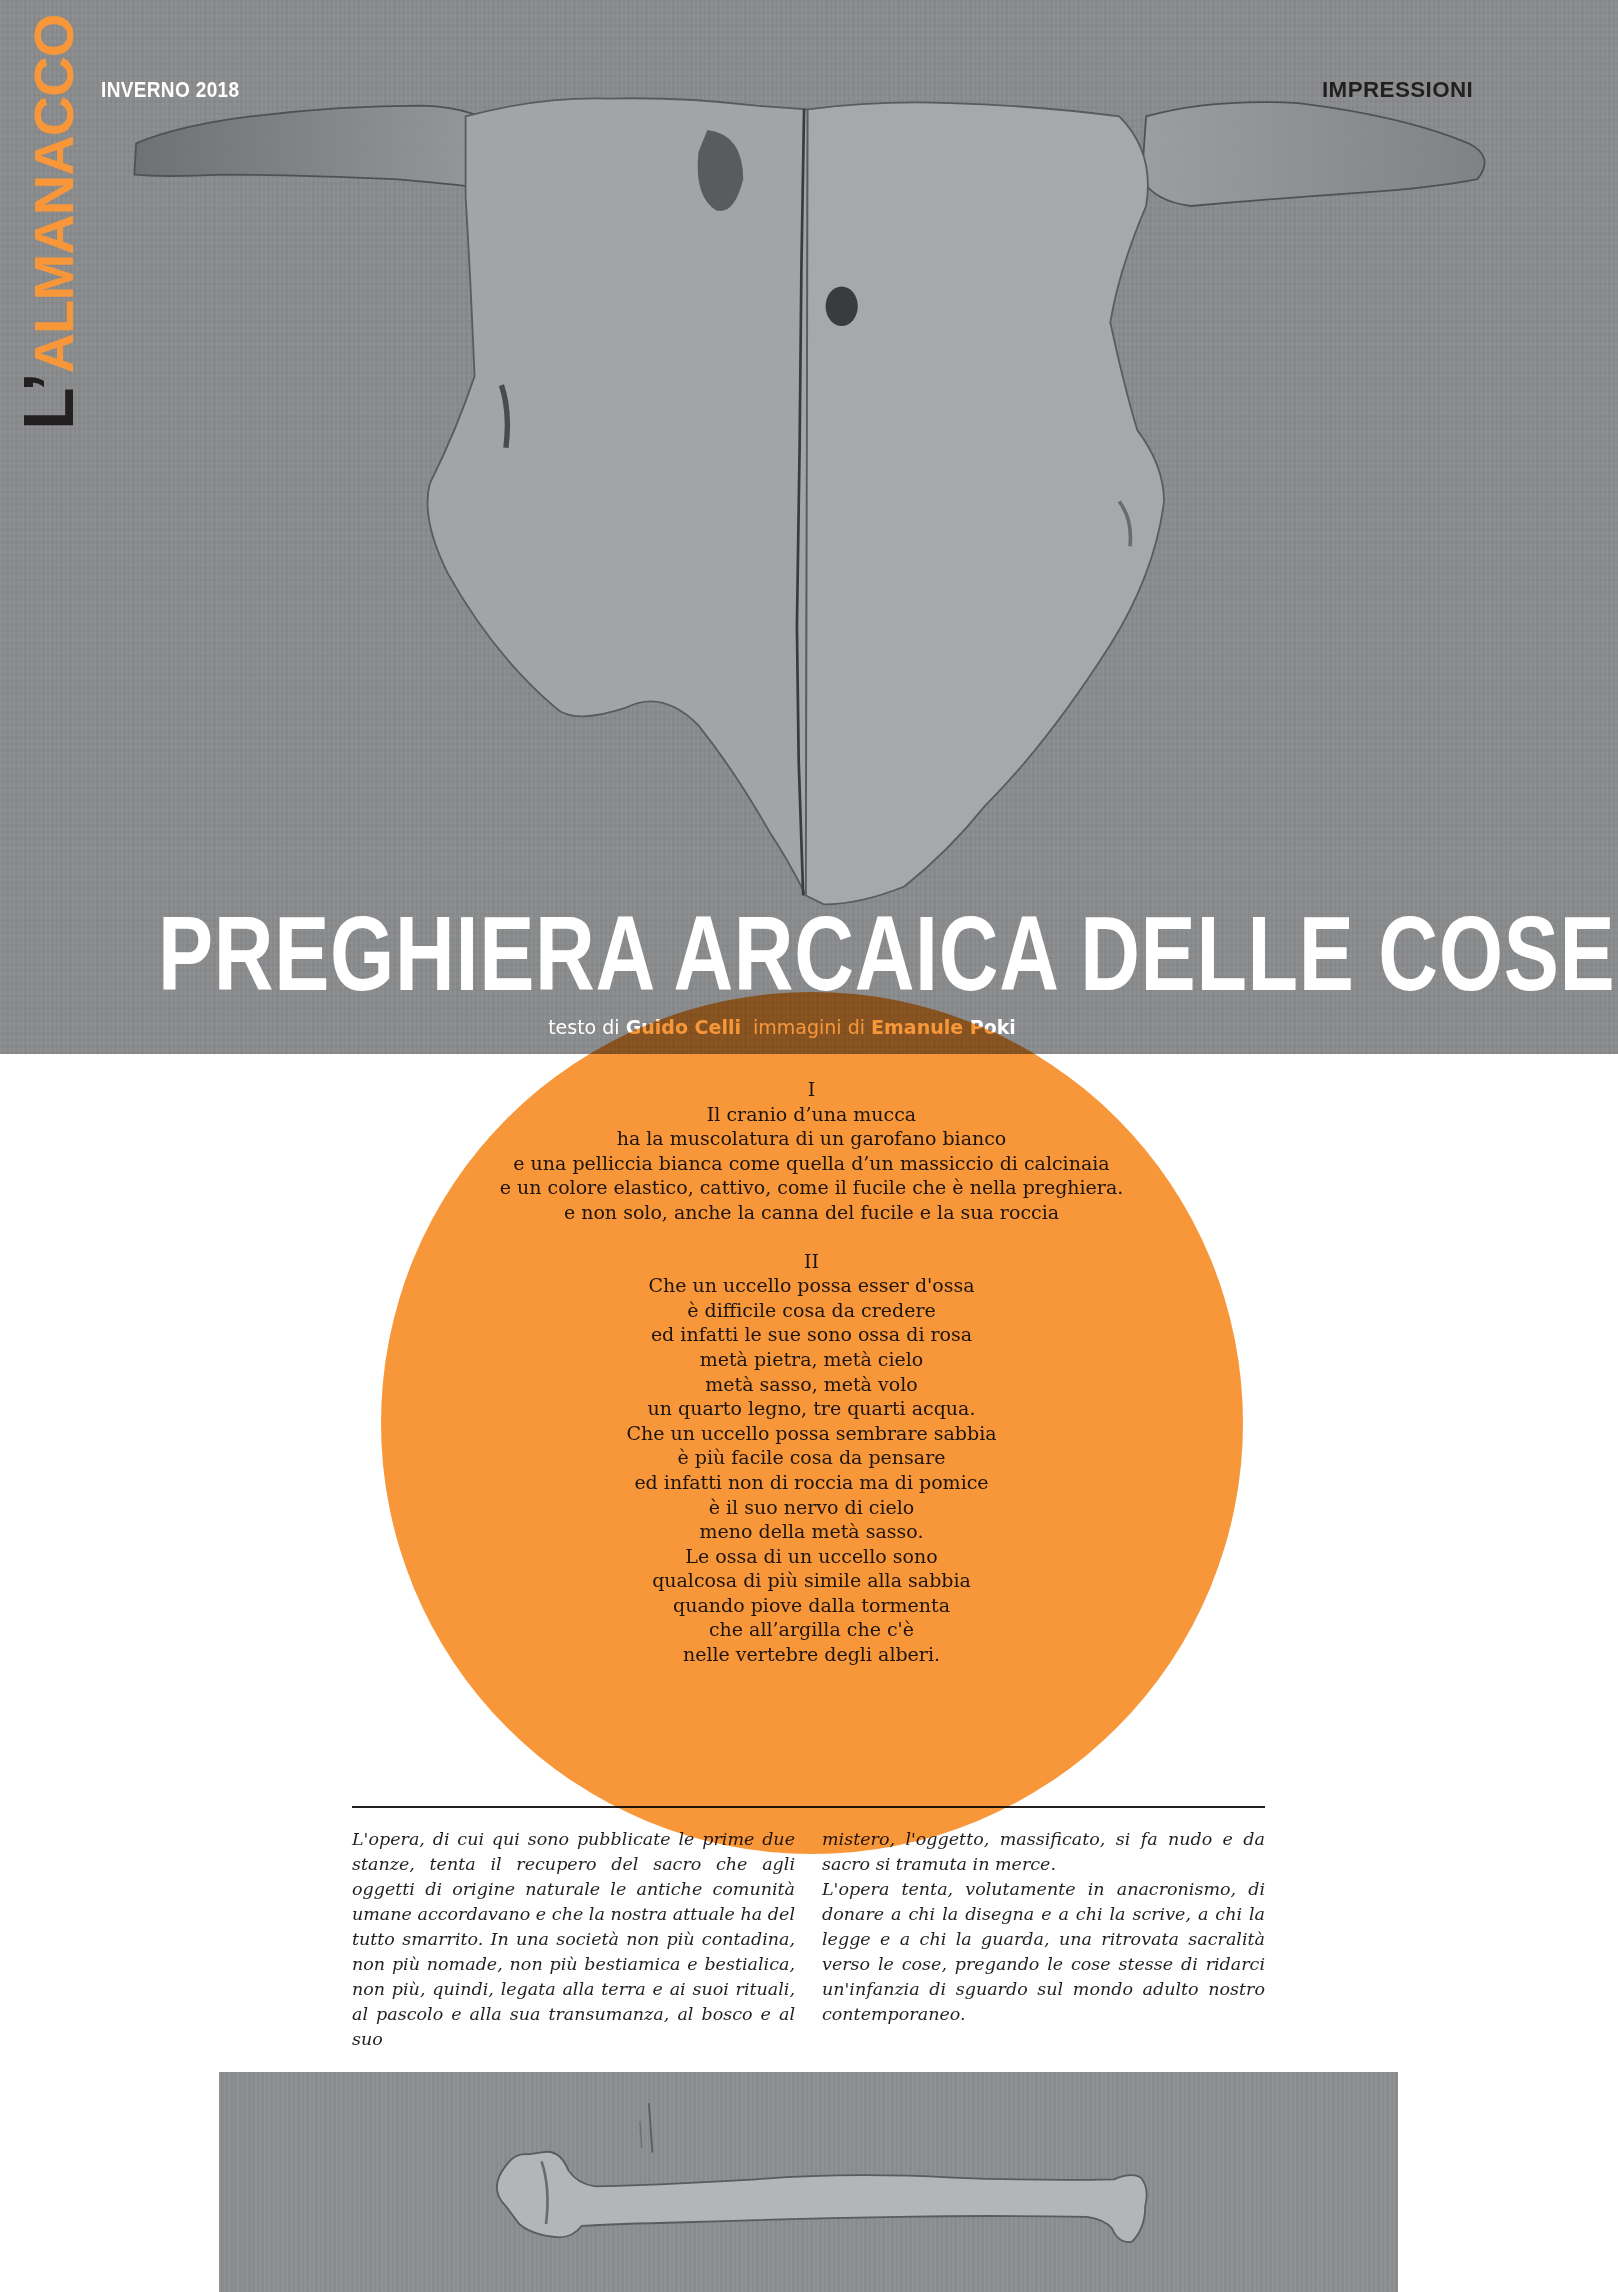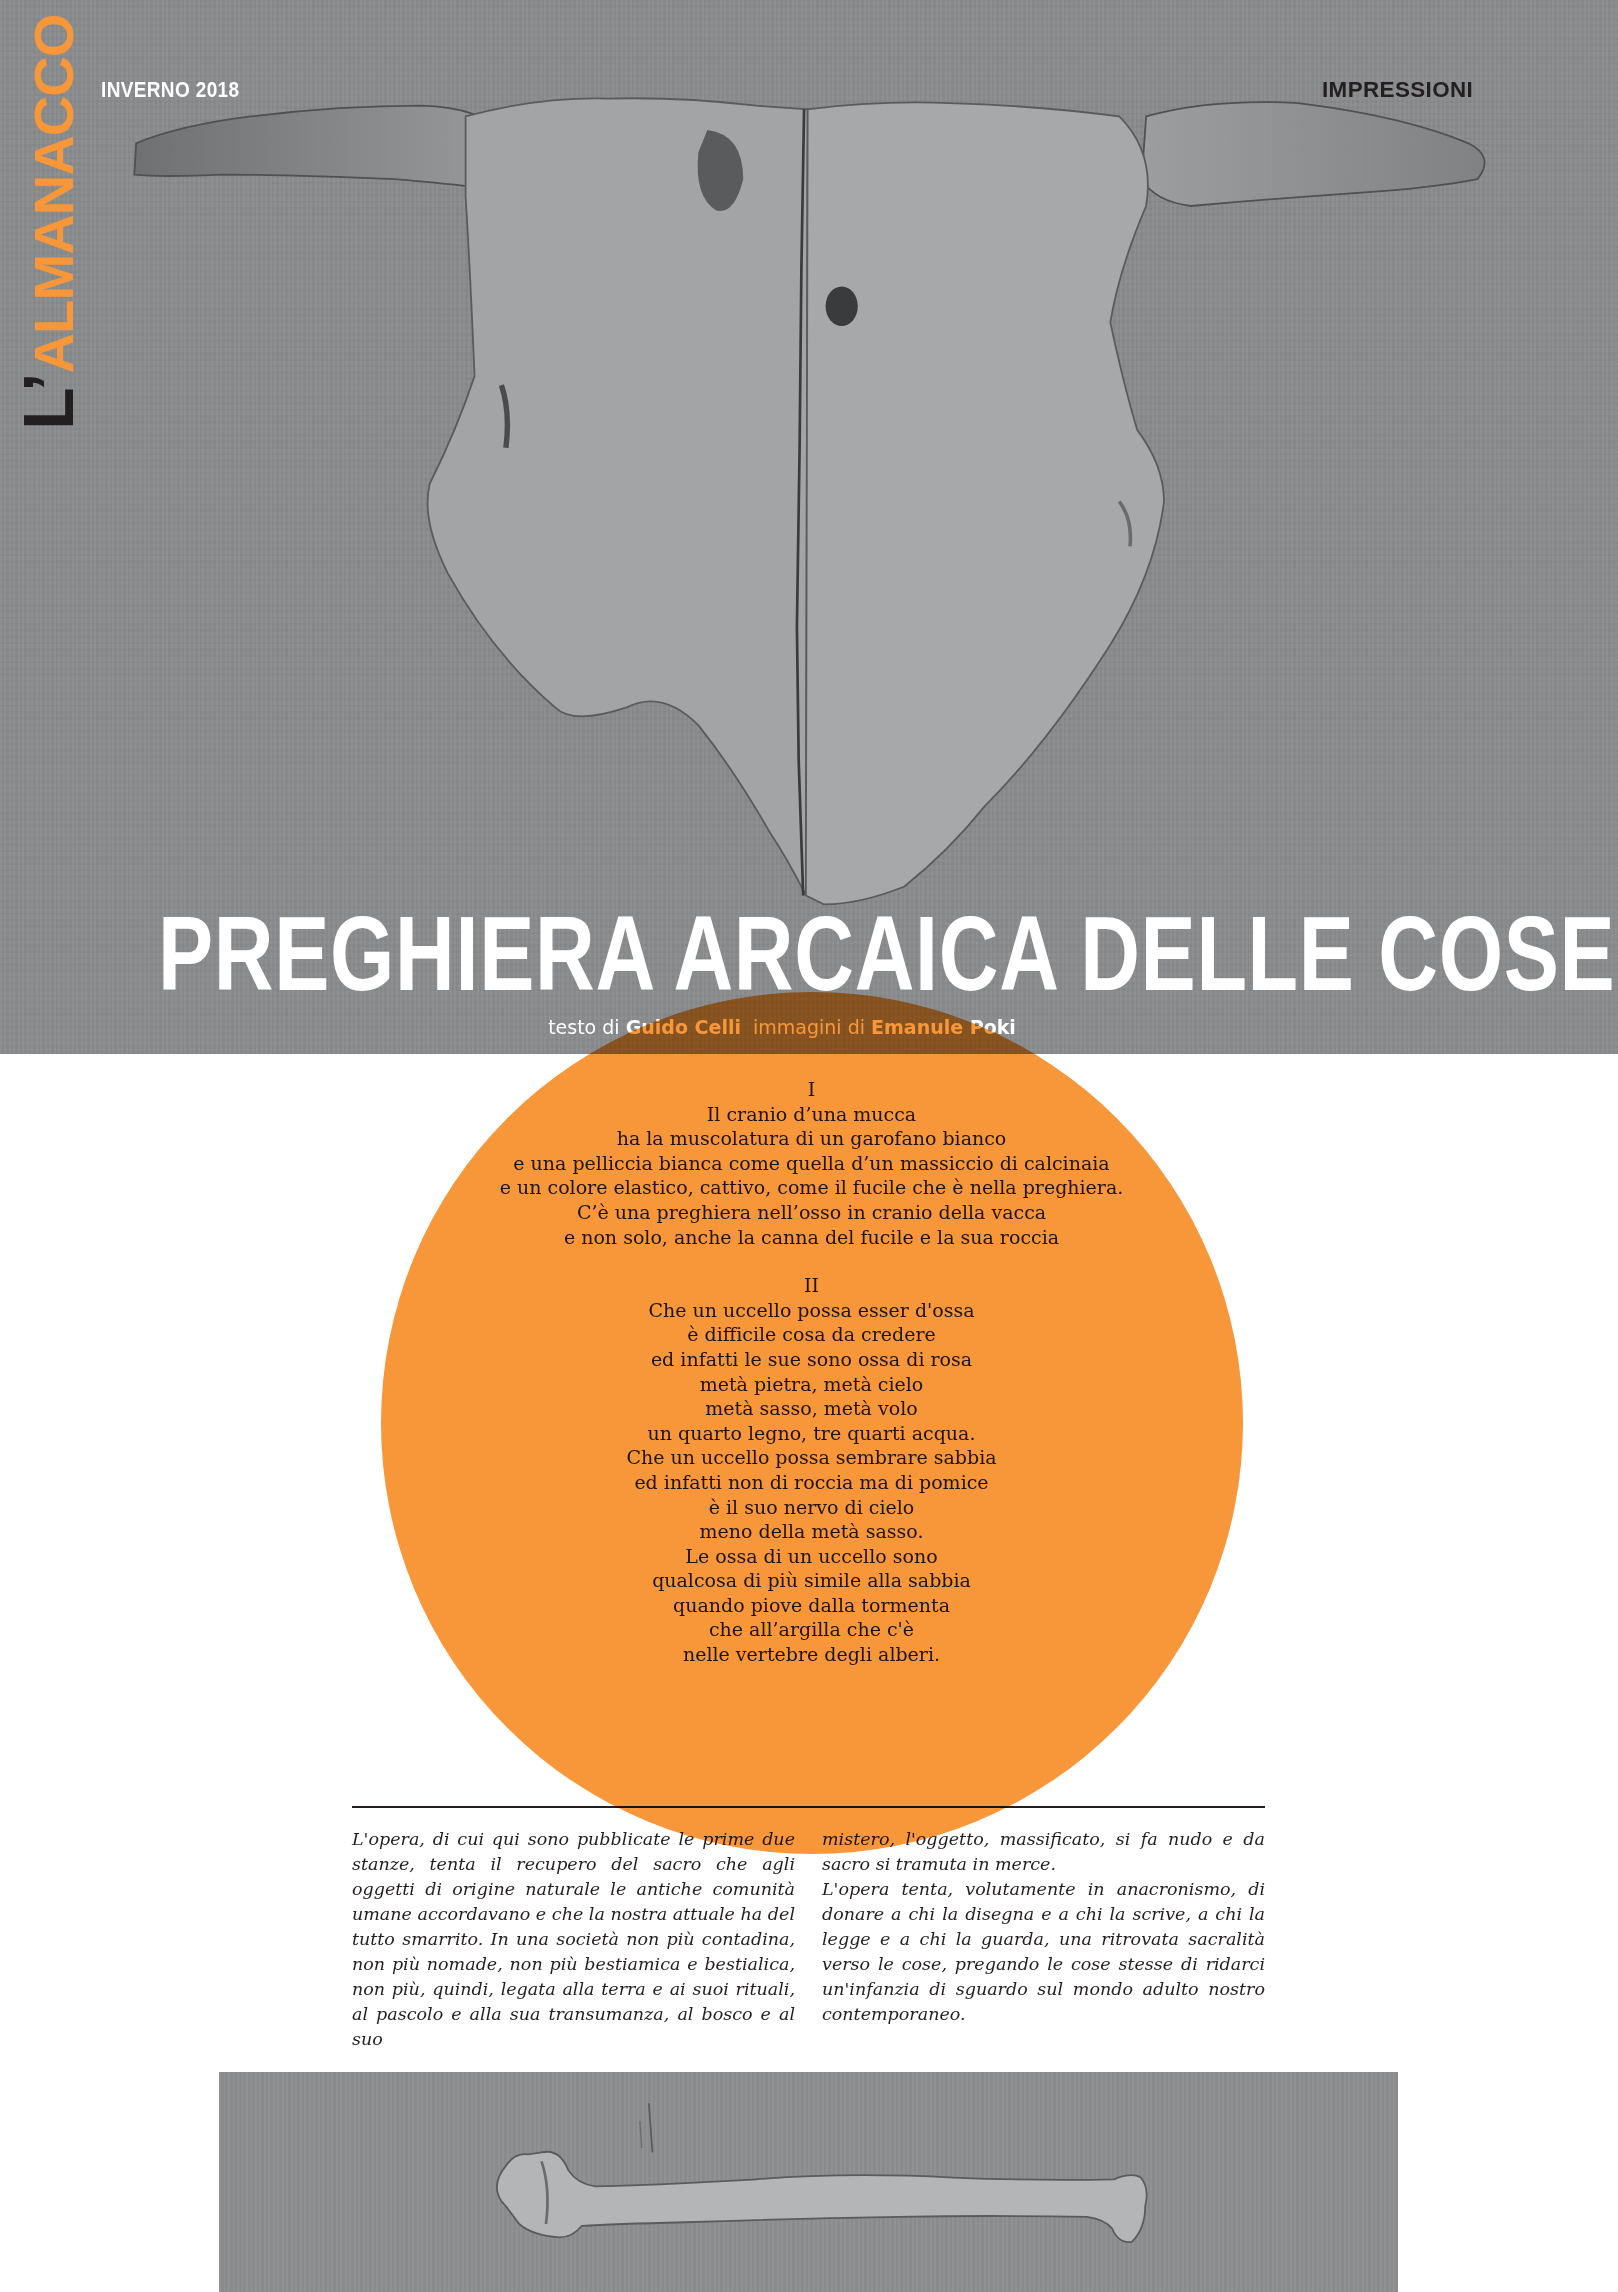--- a/index.html
+++ b/index.html
@@ -84,32 +84,32 @@
 
 <div class="circle"></div>
 
 <div class="poem">
   <div class="stanza">
     <span class="line">I</span>
     <span class="line">Il cranio d’una mucca</span>
     <span class="line">ha la muscolatura di un garofano bianco</span>
     <span class="line">e una pelliccia bianca come quella d’un massiccio di calcinaia</span>
     <span class="line">e un colore elastico, cattivo, come il fucile che è nella preghiera.</span>
-    <span class="line">C’è una preghiera nell’osso in cranio della vacca</span>
     <span class="line">e non solo, anche la canna del fucile e la sua roccia</span>
   </div>
   <div class="stanza">
     <span class="line">II</span>
     <span class="line">Che un uccello possa esser d'ossa</span>
     <span class="line">è difficile cosa da credere</span>
     <span class="line">ed infatti le sue sono ossa di rosa</span>
     <span class="line">metà pietra, metà cielo</span>
     <span class="line">metà sasso, metà volo</span>
     <span class="line">un quarto legno, tre quarti acqua.</span>
     <span class="line">Che un uccello possa sembrare sabbia</span>
+    <span class="line">è più facile cosa da pensare</span>
     <span class="line">ed infatti non di roccia ma di pomice</span>
     <span class="line">è il suo nervo di cielo</span>
     <span class="line">meno della metà sasso.</span>
     <span class="line">Le ossa di un uccello sono</span>
     <span class="line">qualcosa di più simile alla sabbia</span>
     <span class="line">quando piove dalla tormenta</span>
     <span class="line">che all’argilla che c'è</span>
     <span class="line">nelle vertebre degli alberi.</span>
   </div>
 </div>

